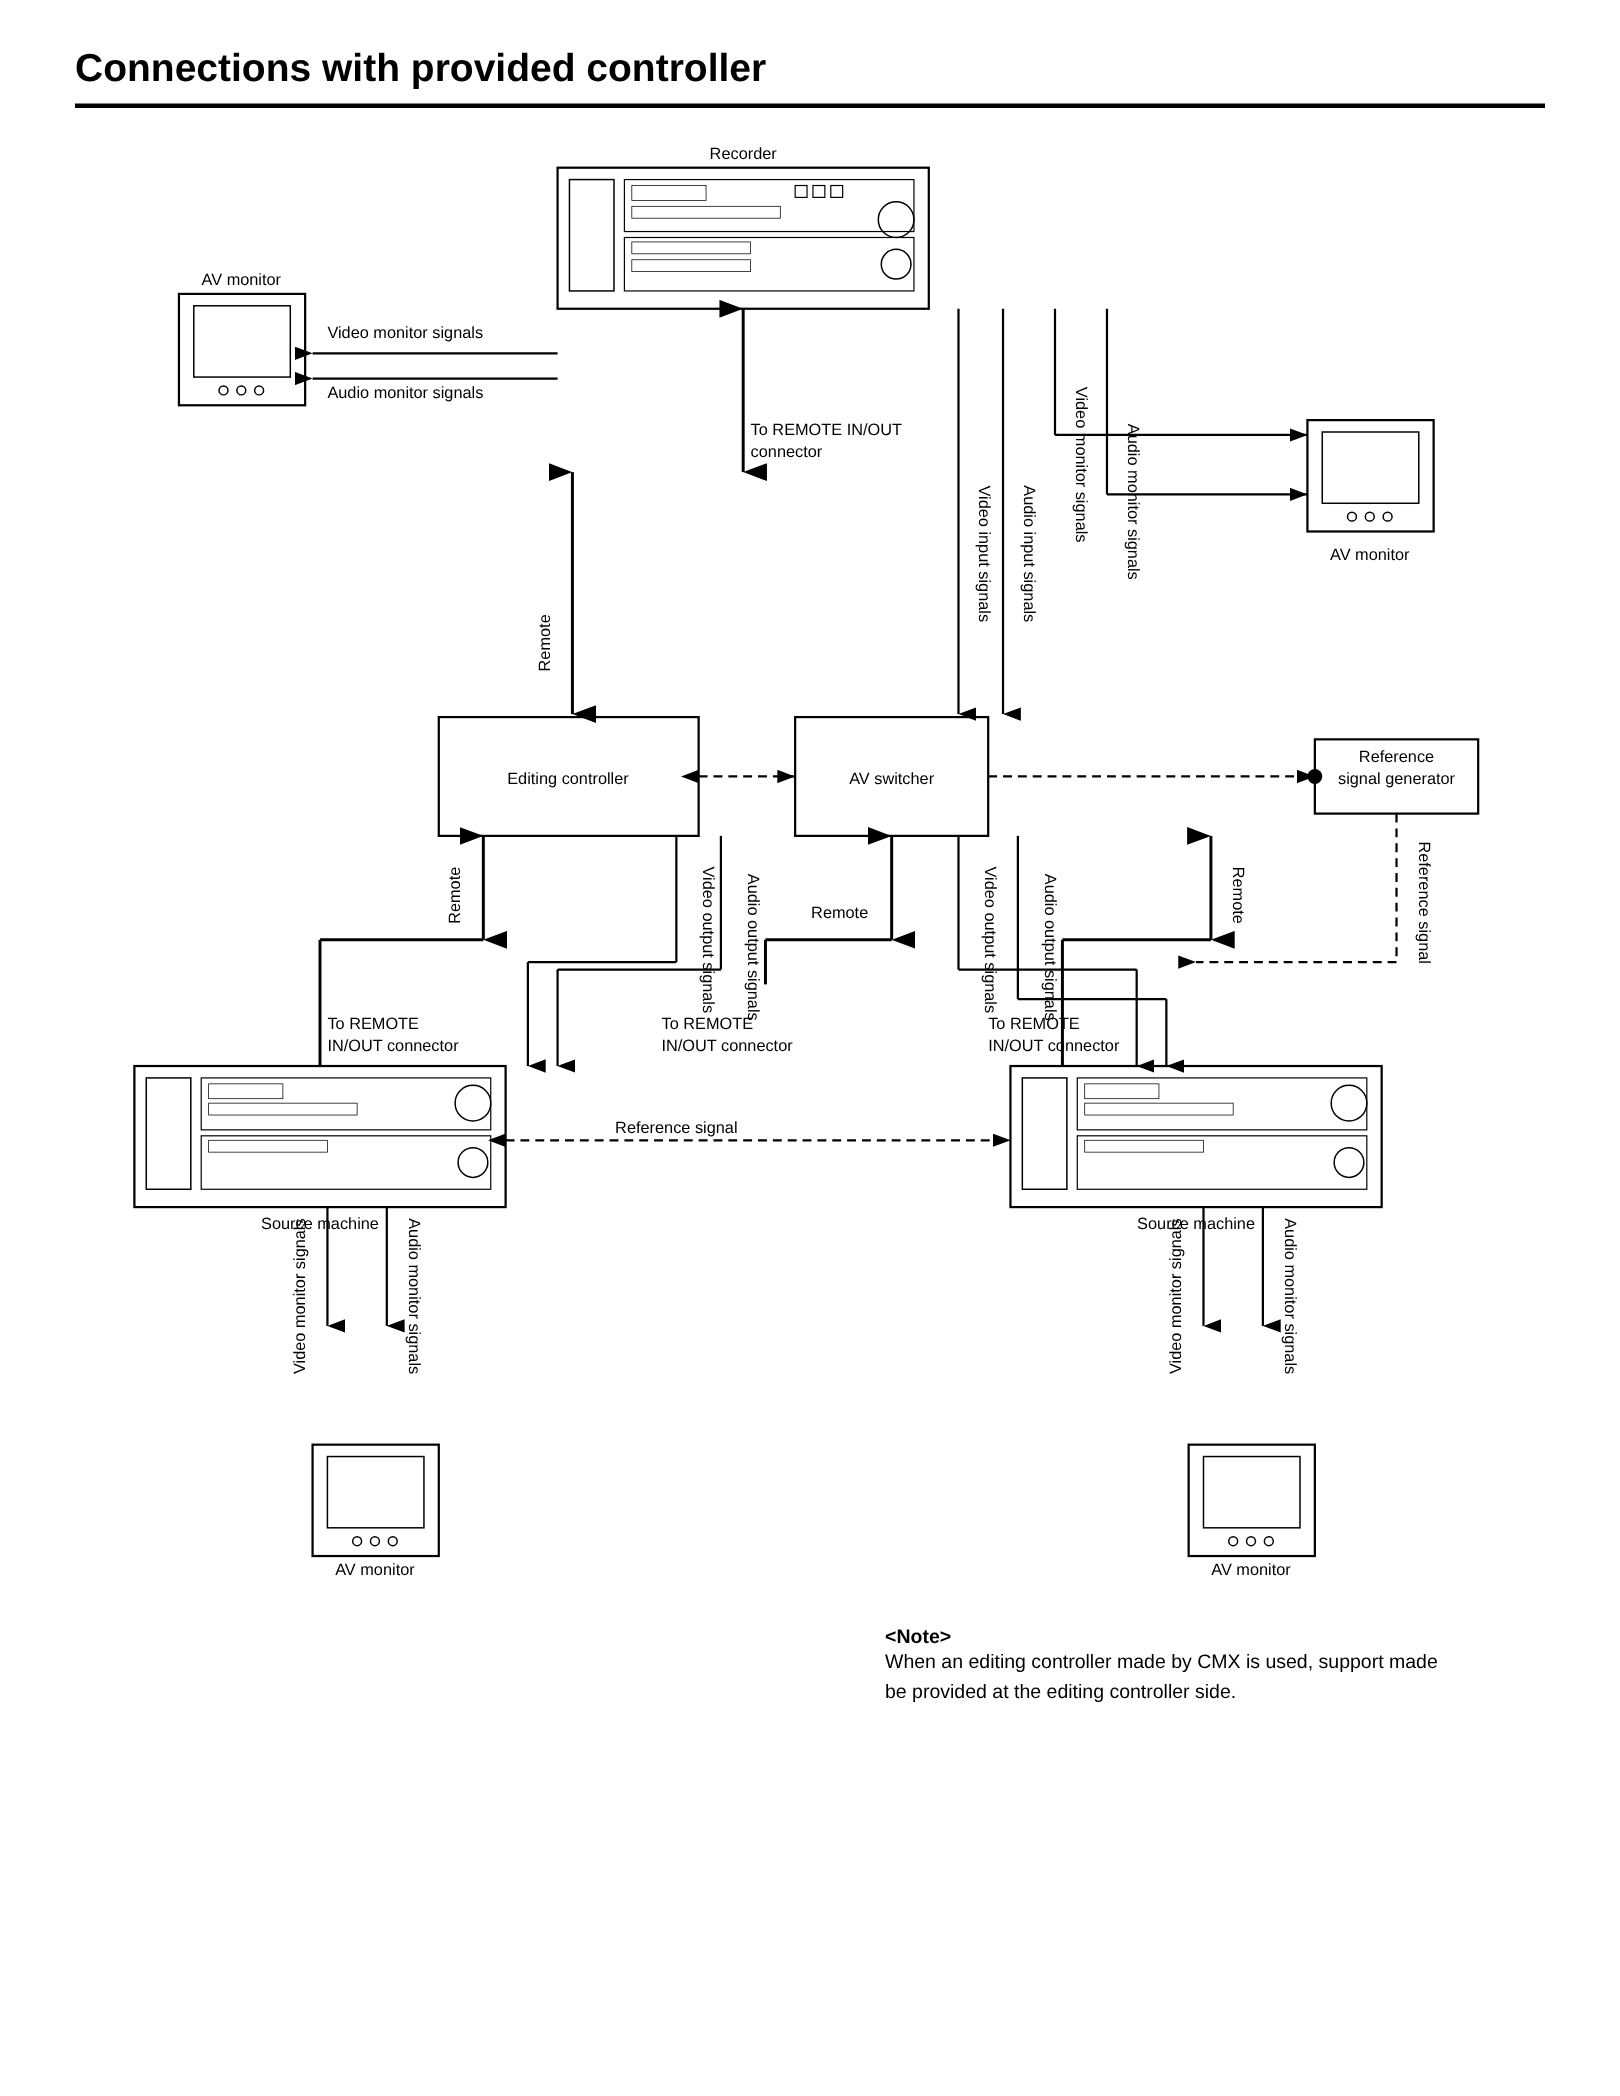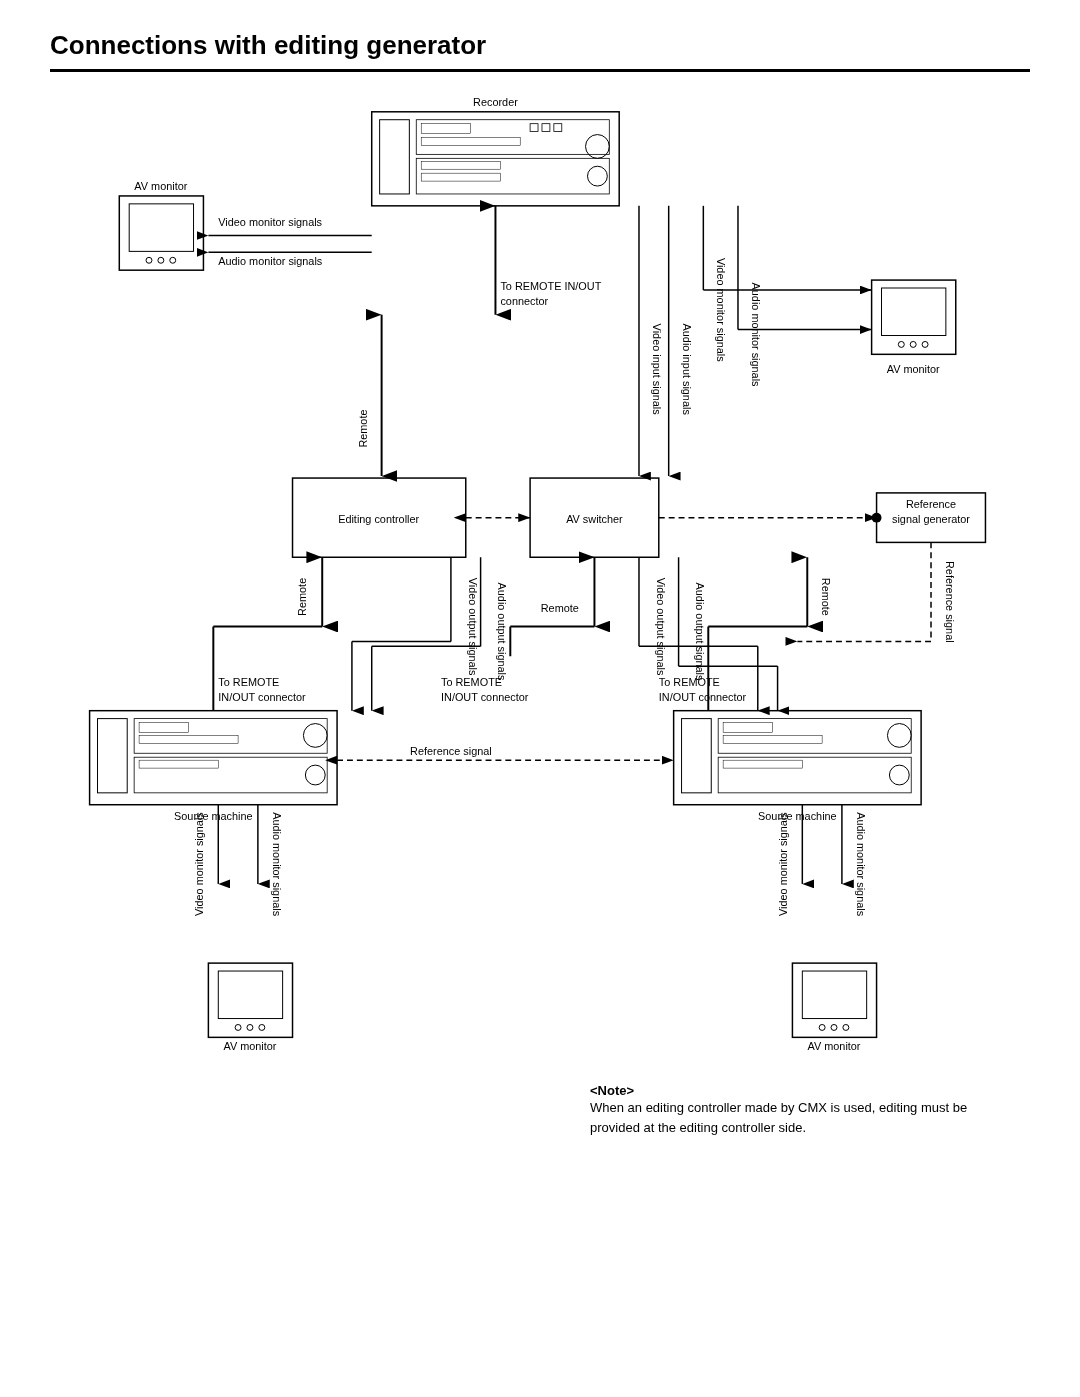--- a/index.html
+++ b/index.html
@@ -72,21 +72,21 @@
     text {
       font-family: Arial, Helvetica, sans-serif;
       font-size: 11px;
       fill: #000;
     }
   </style>
 </head>
 <body>
 
 <div class="page-container">
-  <h1 class="page-title">Connections with editing generator</h1>
+  <h1 class="page-title">Connections with provided controller</h1>
 
   <div class="diagram-area">
     <svg class="diagram-svg" viewBox="0 0 960 990" xmlns="http://www.w3.org/2000/svg">
       <defs>
         <marker id="arrowhead" markerWidth="8" markerHeight="6" refX="8" refY="3" orient="auto">
           <polygon points="0 0, 8 3, 0 6" fill="#000"></polygon>
         </marker>
         <marker id="arrowhead-left" markerWidth="8" markerHeight="6" refX="0" refY="3" orient="auto">
           <polygon points="8 0, 0 3, 8 6" fill="#000"></polygon>
         </marker>
@@ -285,16 +285,16 @@
       <line x1="650" y1="540" x2="650" y2="625" stroke="#000" stroke-width="2"></line>
       <text transform="translate(765,510) rotate(90)" text-anchor="middle">Remote</text>
       <text x="600" y="600" text-anchor="start">To REMOTE</text>
       <text x="600" y="615" text-anchor="start">IN/OUT connector</text>
 
     </svg>
   </div>
 
   <div class="note-section">
     <div class="note-title">&lt;Note&gt;</div>
-    <div class="note-text">When an editing controller made by CMX is used, editing must be provided at the editing controller side.</div>
+    <div class="note-text">When an editing controller made by CMX is used, support made be provided at the editing controller side.</div>
   </div>
 
 </div>
 
 </body></html>

